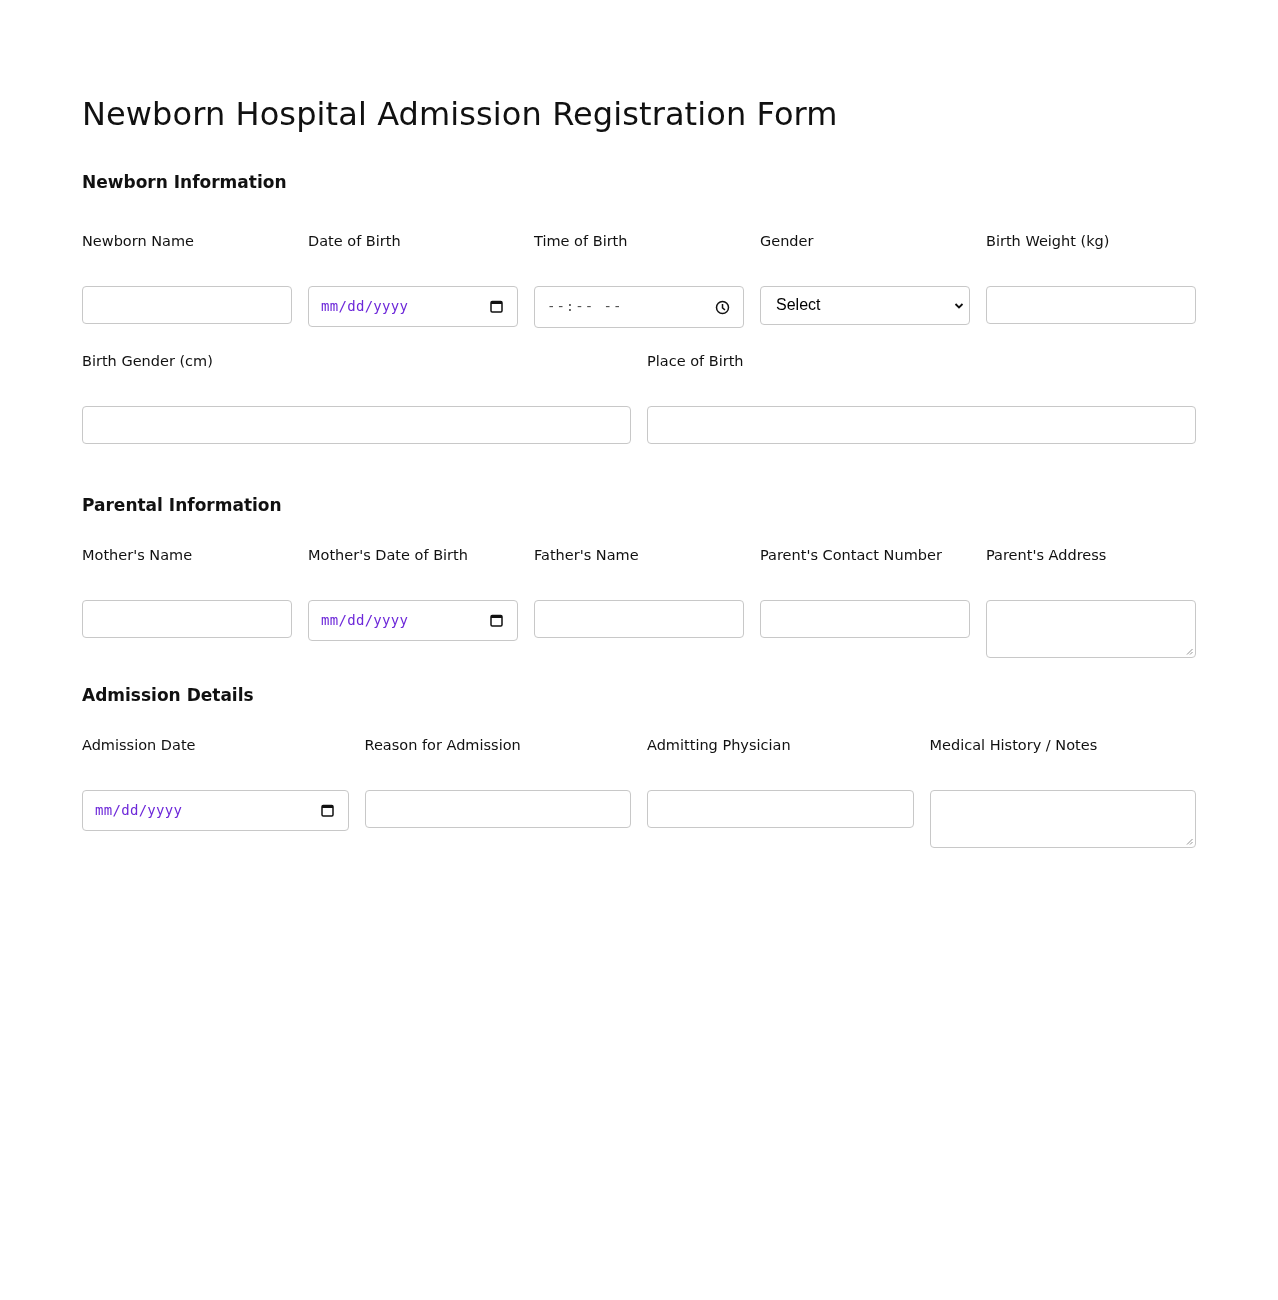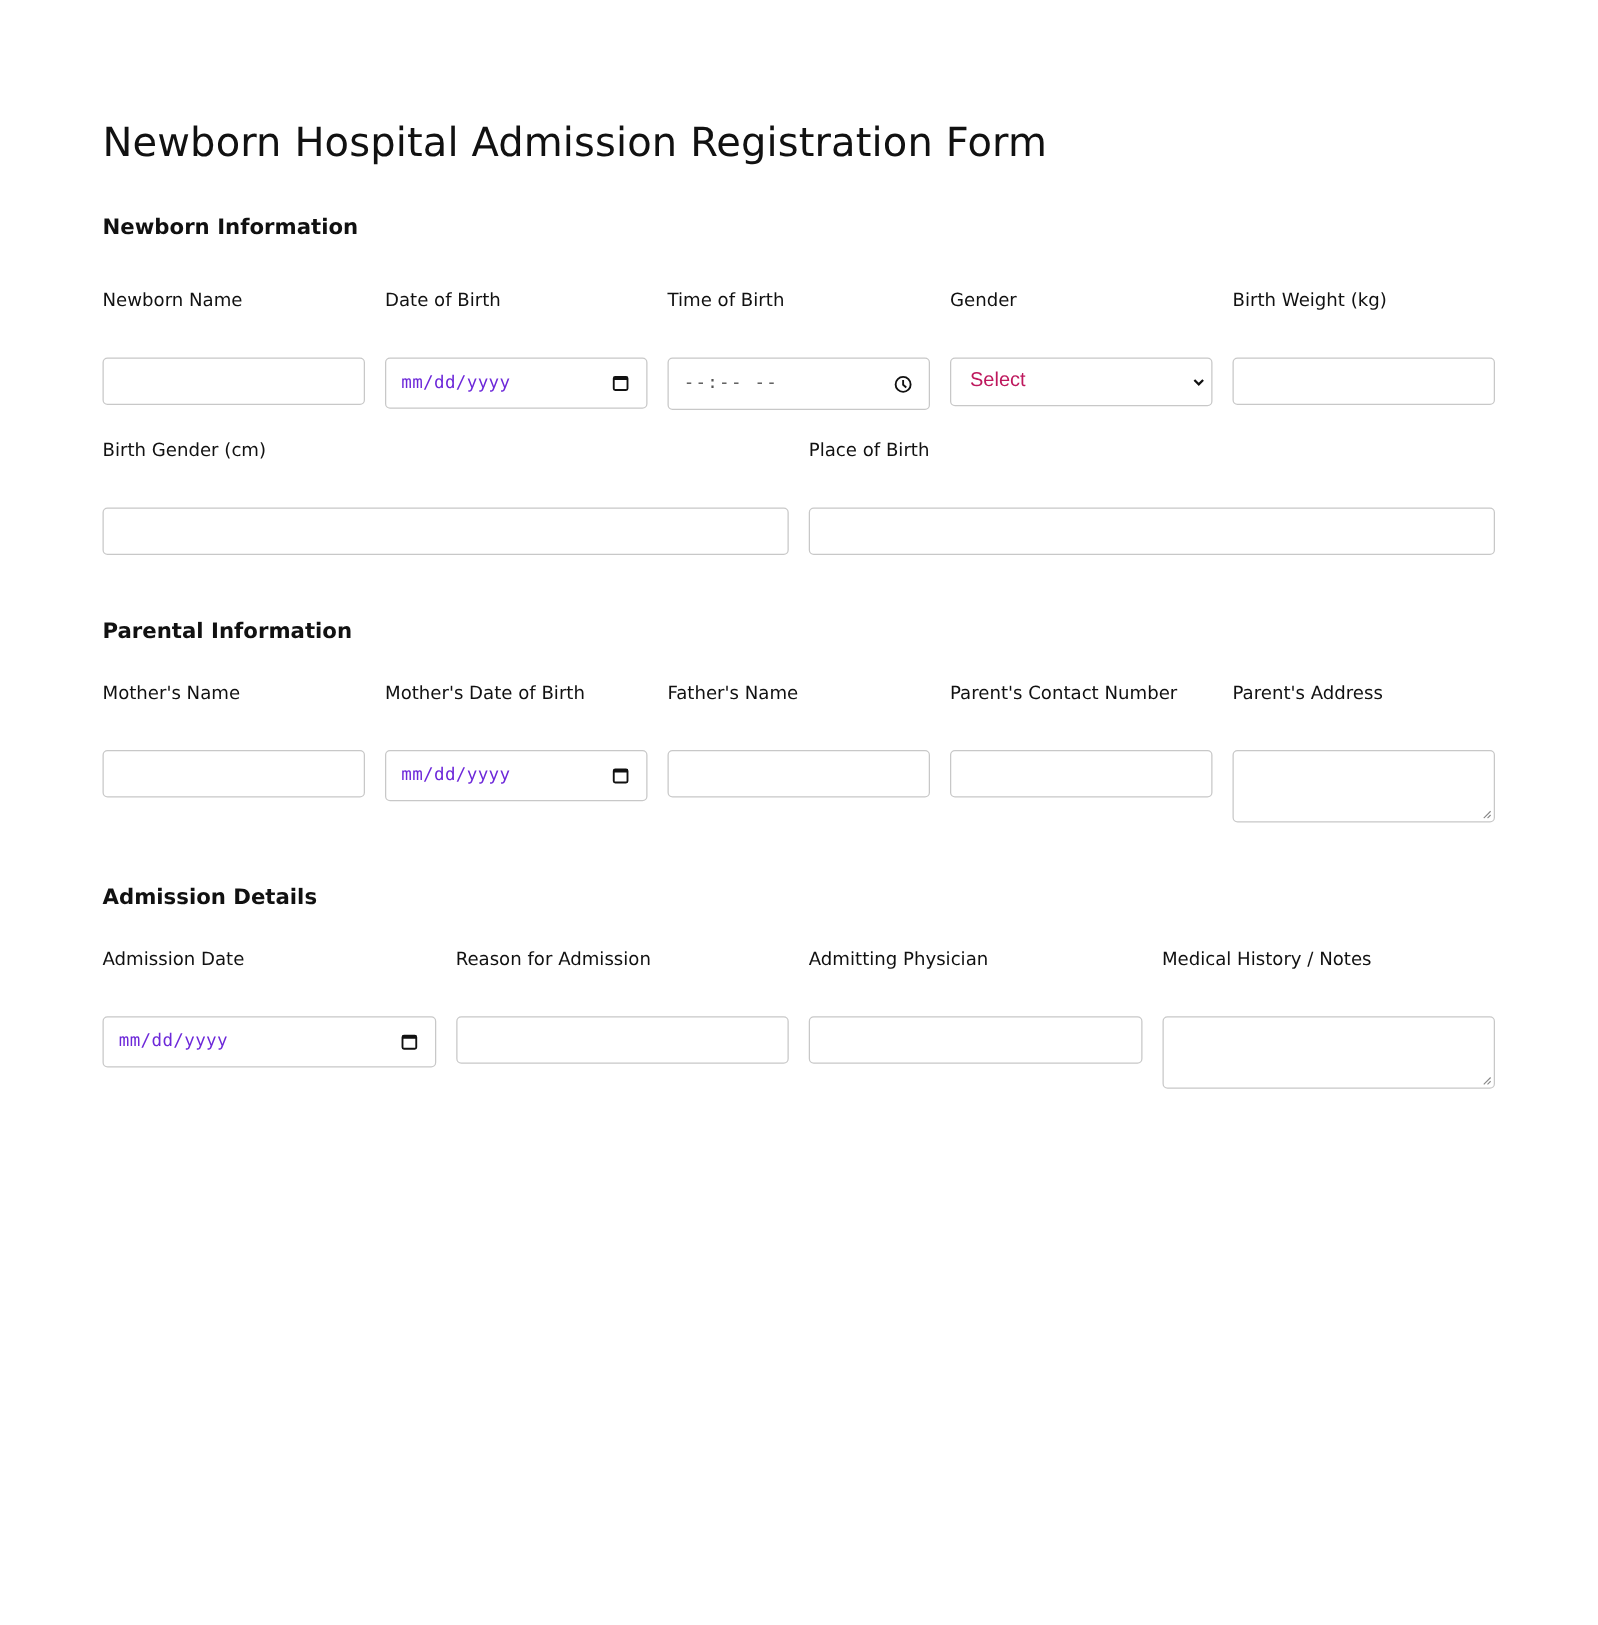--- a/index.html
+++ b/index.html
@@ -74,21 +74,21 @@
     .icon-right {
       position: absolute;
       right: 13px; top: 12px;
       width: 15px; height: 15px;
     }
     .select-text {
       position: absolute;
       left: 15px; top: 9px;
       font-family: "Liberation Sans", sans-serif;
       font-size: 16px;
-      color: #be185d;
+      color: #000000;
     }
     .chev {
       position: absolute;
       right: 5px; top: 14px;
       width: 10px; height: 10px;
     }
     .resize {
       position: absolute;
       right: 2px; bottom: 2px;
       width: 7px; height: 7px;
@@ -183,21 +183,21 @@
     <div class="field">
       <label>Parent's Address</label>
       <div class="input area">
         <svg class="resize" viewBox="0 0 7 7">
             <path d="M6.5 1 L1 6.5 M6.5 4 L4 6.5" stroke="#888" stroke-width="0.9"></path>
           </svg>
       </div>
     </div>
   </div>
 
-  <h2 id="admission-section-title" style="margin-top:48px">Admission Details</h2>
+  <h2 id="admission-section-title" style="margin-top:25px">Admission Details</h2>
   <div class="grid cols-4">
     <div class="field">
       <label>Admission Date</label>
       <div class="input tall">
         <span class="date-text">mm/dd/yyyy</span>
         <svg class="icon-right" viewBox="0 0 15 15">
             <rect x="2" y="2.5" width="11" height="10.5" rx="1.2" fill="none" stroke="#111" stroke-width="1.5"></rect>
             <rect x="2" y="2.5" width="11" height="2.5" fill="#111"></rect>
           </svg>
       </div>

